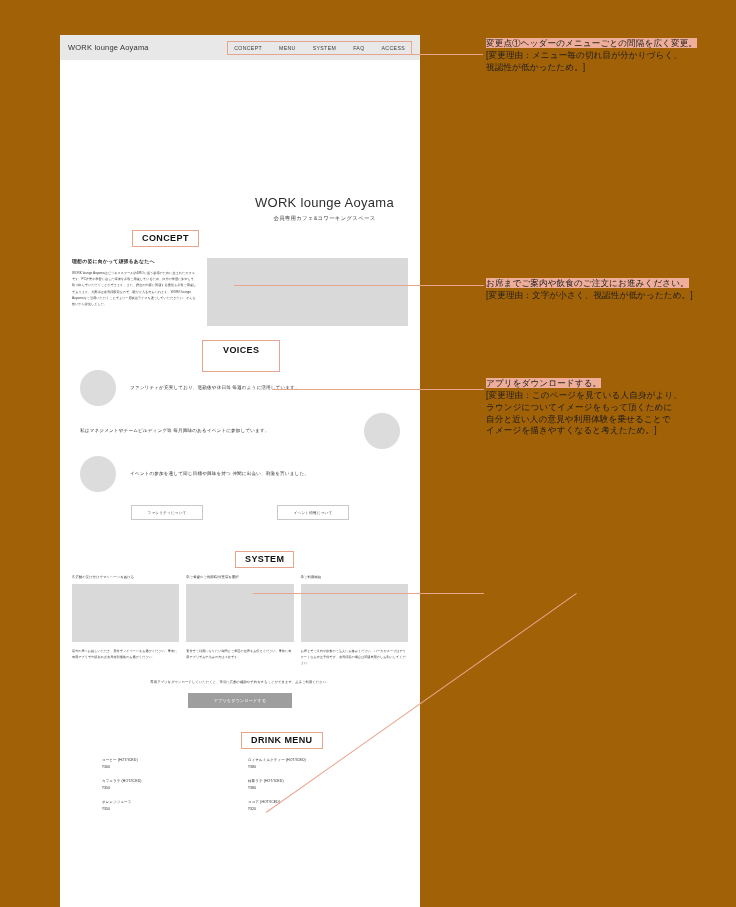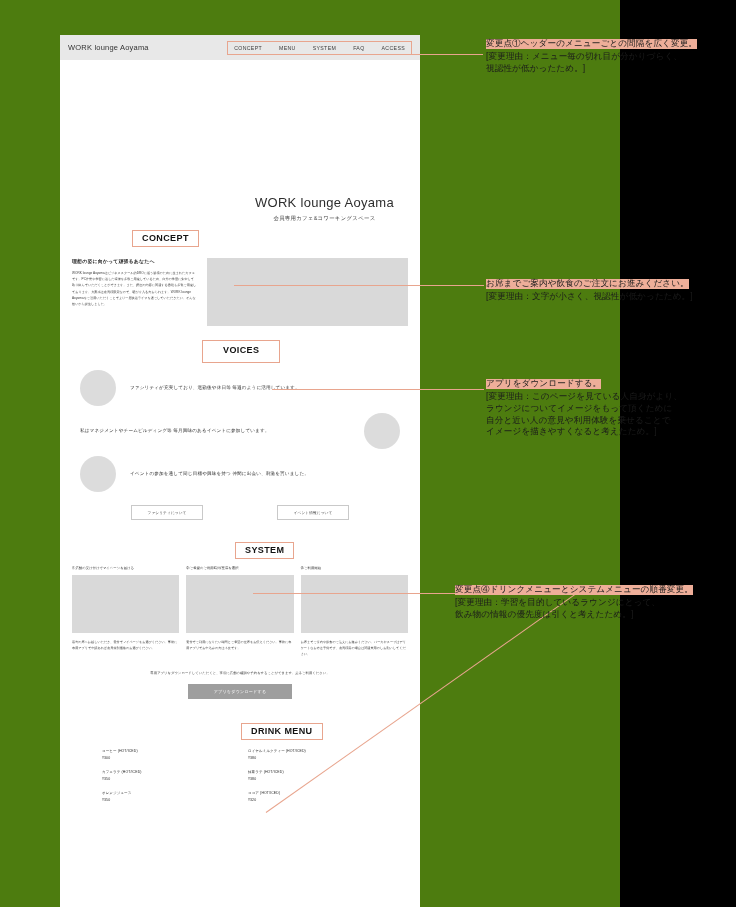--- a/index.html
+++ b/index.html
@@ -2,21 +2,21 @@
 <html><head>
 <meta charset="utf-8">
 <style>
   * { box-sizing: border-box; margin: 0; padding: 0; }
   html, body {
     width: 736px; height: 907px;
     background: #000000;
     font-family: "Liberation Sans", sans-serif;
     overflow: hidden;
   }
-  #stage { position: relative; width: 620px; height: 907px; background:#4d7c0f; }
+  #stage { position: relative; width: 736px; height: 907px; background:#a16207; }
 
   
   #page {
     position: absolute;
     left: 60px; top: 35px;
     width: 360px; height: 872px;
     background: #ffffff;
     overflow: hidden;
   }
 
@@ -108,21 +108,21 @@
     color: #3a3a3a;
     letter-spacing: .05px;
   }
   .concept-img {
     flex: 1;
     background: #d9d9d9;
     height: 68px;
   }
 
   
-  .voices { padding: 4px 20px 6px 20px; }
+  .voices { padding: 4px 20px 15px 20px; }
   .voice {
     display: flex;
     align-items: center;
     gap: 14px;
     height: 43px;
   }
   .voice.right { flex-direction: row-reverse; }
   .voice-avatar {
     width: 36px; height: 36px;
     border-radius: 50%;
@@ -220,21 +220,20 @@
     color: #1b1b1b;
     font-size: 8.6px;
     line-height: 1.38;
     letter-spacing: .1px;
     width: 268px;
   }
   .anno .hl {
     background: #eeae99;
     display: inline;
     box-decoration-break: clone;
-    font-family: Liberation Mono, monospace;
     -webkit-box-decoration-break: clone;
   }
   .anno .body { display: block; }
 
   .leader {
     position: absolute;
     background: #e8a58e;
     height: 1px;
     transform-origin: left center;
   }
@@ -378,19 +377,14 @@
   </div>
 
   <div class="anno" style="left:486px; top:378px;">
     <span class="hl">アプリをダウンロードする。</span>
     <span class="body" style="white-space:pre-line;">[変更理由：このページを見ている人自身がより、
 ラウンジについてイメージをもって頂くために
 自分と近い人の意見や利用体験を乗せることで
 イメージを描きやすくなると考えたため。]</span>
   </div>
 
-  <div class="anno" style="left:455px; top:584px; width:281px;">
-    <span class="hl">変更点④ドリンクメニューとシステムメニューの順番変更。</span>
-    <span class="body" style="white-space:pre-line;">[変更理由：学習を目的しているラウンジにとって、
-飲み物の情報の優先度は引くと考えたため。]</span>
-  </div>
 
 </div>
 
 </body></html>

